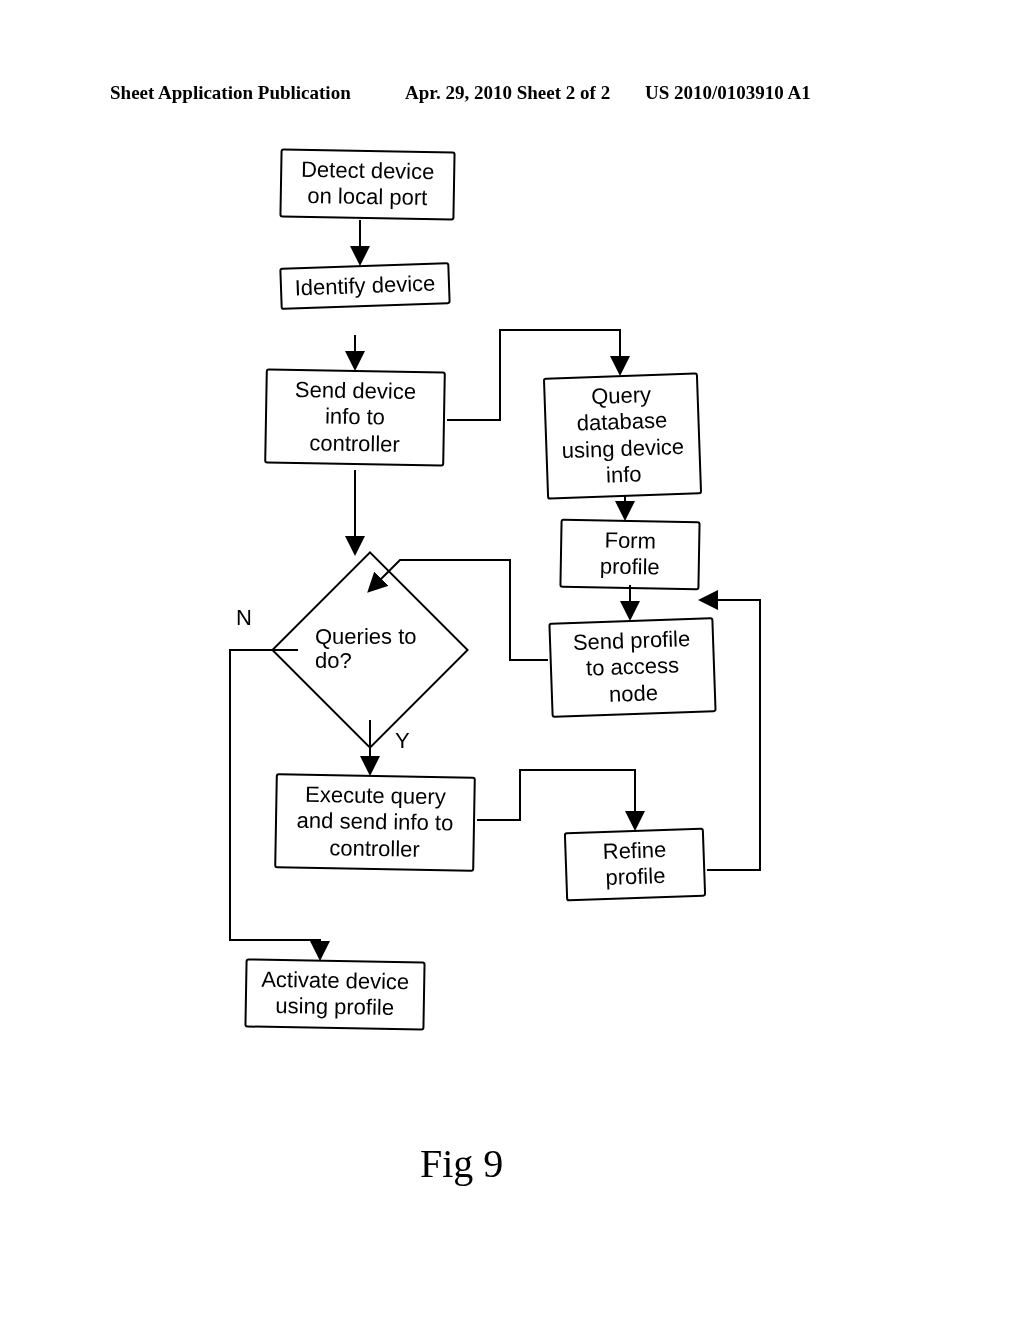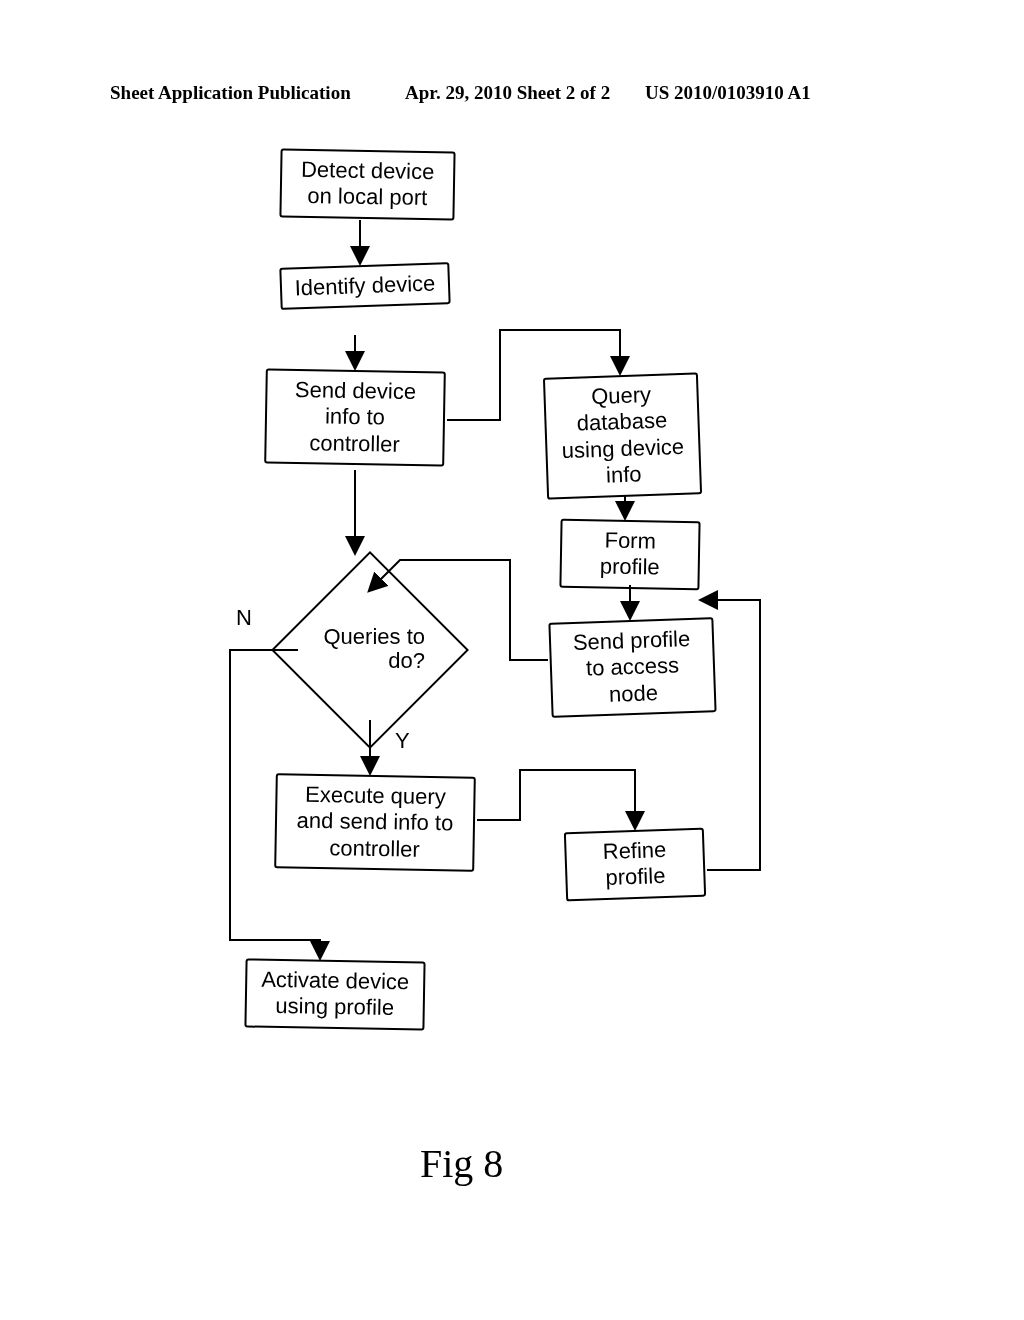--- a/index.html
+++ b/index.html
@@ -40,21 +40,21 @@
     position: absolute;
     width: 140px;
     height: 140px;
     border: 2px solid #000;
     transform: rotate(45deg);
     background: #fff;
   }
   .diamond-label {
     position: absolute;
     font-size: 22px;
-    text-align: right;
+    text-align: left;
     line-height: 1.1;
   }
   .yn {
     position: absolute;
     font-size: 22px;
   }
   .figlabel {
     position: absolute;
     font-size: 40px;
     font-family: "Comic Sans MS", cursive;
@@ -85,21 +85,21 @@
 
 <div class="diamond" style="left:300px; top:580px;"></div>
 <div class="diamond-label" style="left:315px; top:625px; width:110px;">Queries to do?</div>
 <div class="yn" style="left:236px; top:605px;">N</div>
 <div class="yn" style="left:395px; top:728px;">Y</div>
 
 <div class="box r1" style="left:275px; top:775px; width:200px;">Execute query and send info to controller</div>
 <div class="box r2" style="left:565px; top:830px; width:140px;">Refine profile</div>
 <div class="box r1" style="left:245px; top:960px; width:180px;">Activate device using profile</div>
 
-<div class="figlabel" style="left:420px; top:1140px;">Fig 8</div>
+<div class="figlabel" style="left:420px; top:1140px;">Fig 9</div>
 
 <svg class="arrows">
   <defs>
     <marker id="ah" markerWidth="10" markerHeight="10" refX="8" refY="5" orient="auto">
       <path d="M0,0 L10,5 L0,10 z" fill="#000"></path>
     </marker>
   </defs>
 
   <line x1="360" y1="220" x2="360" y2="262" stroke="#000" stroke-width="2" marker-end="url(#ah)"></line>
 

